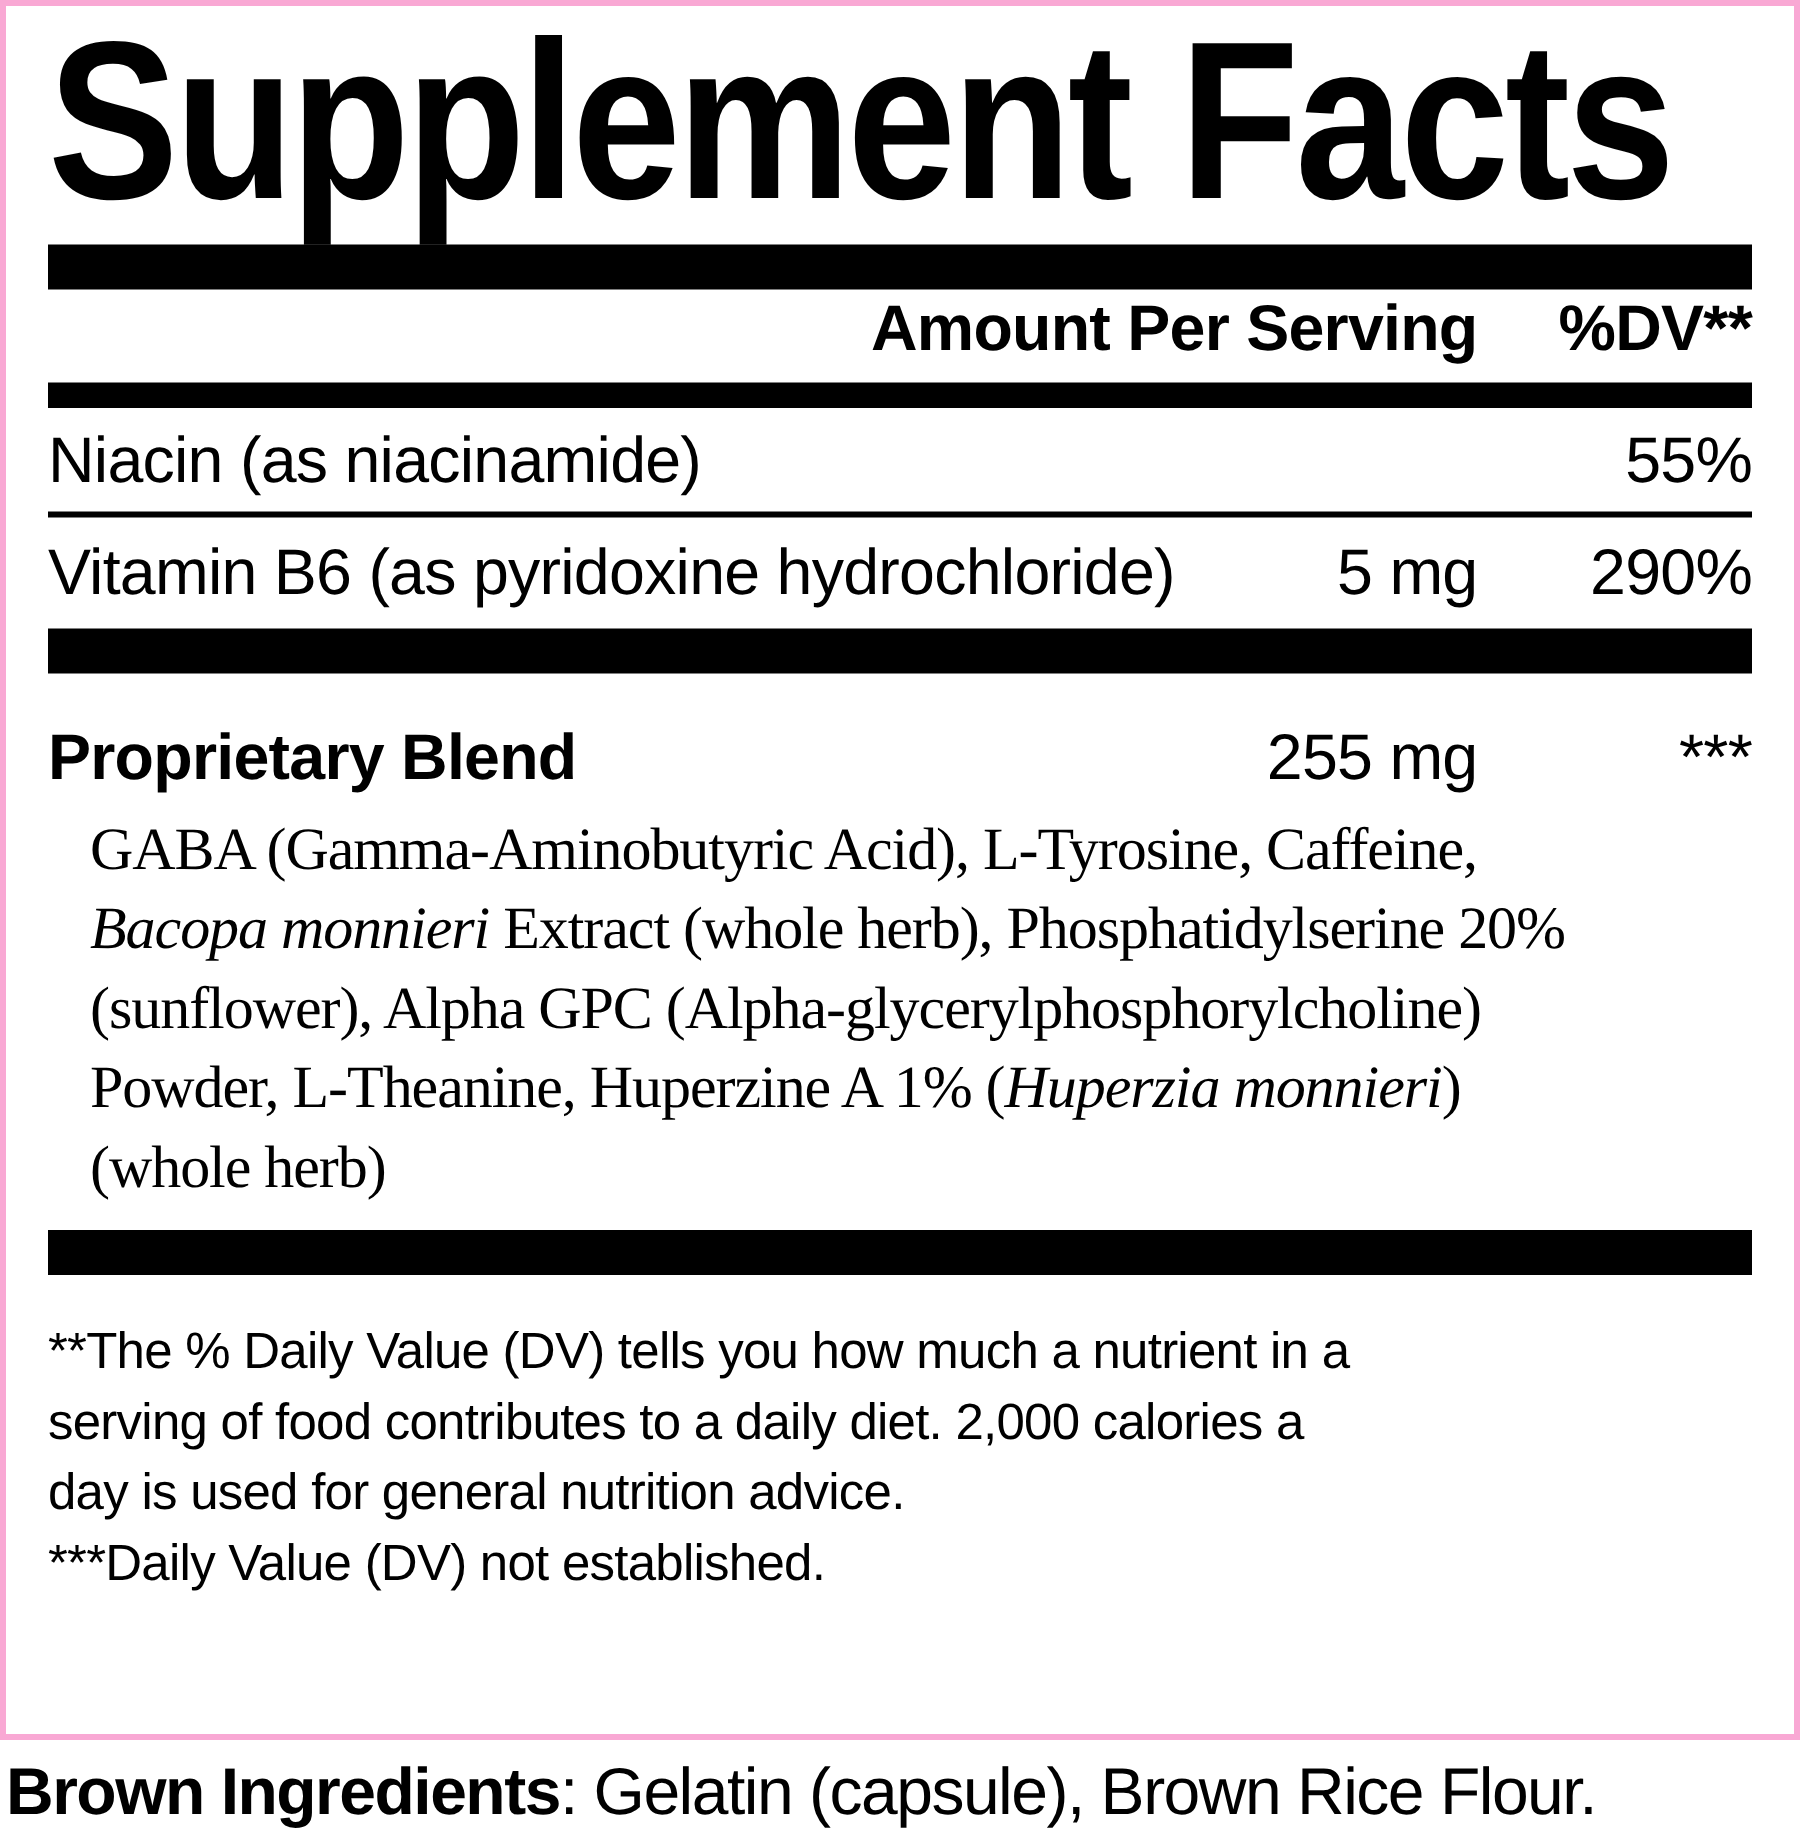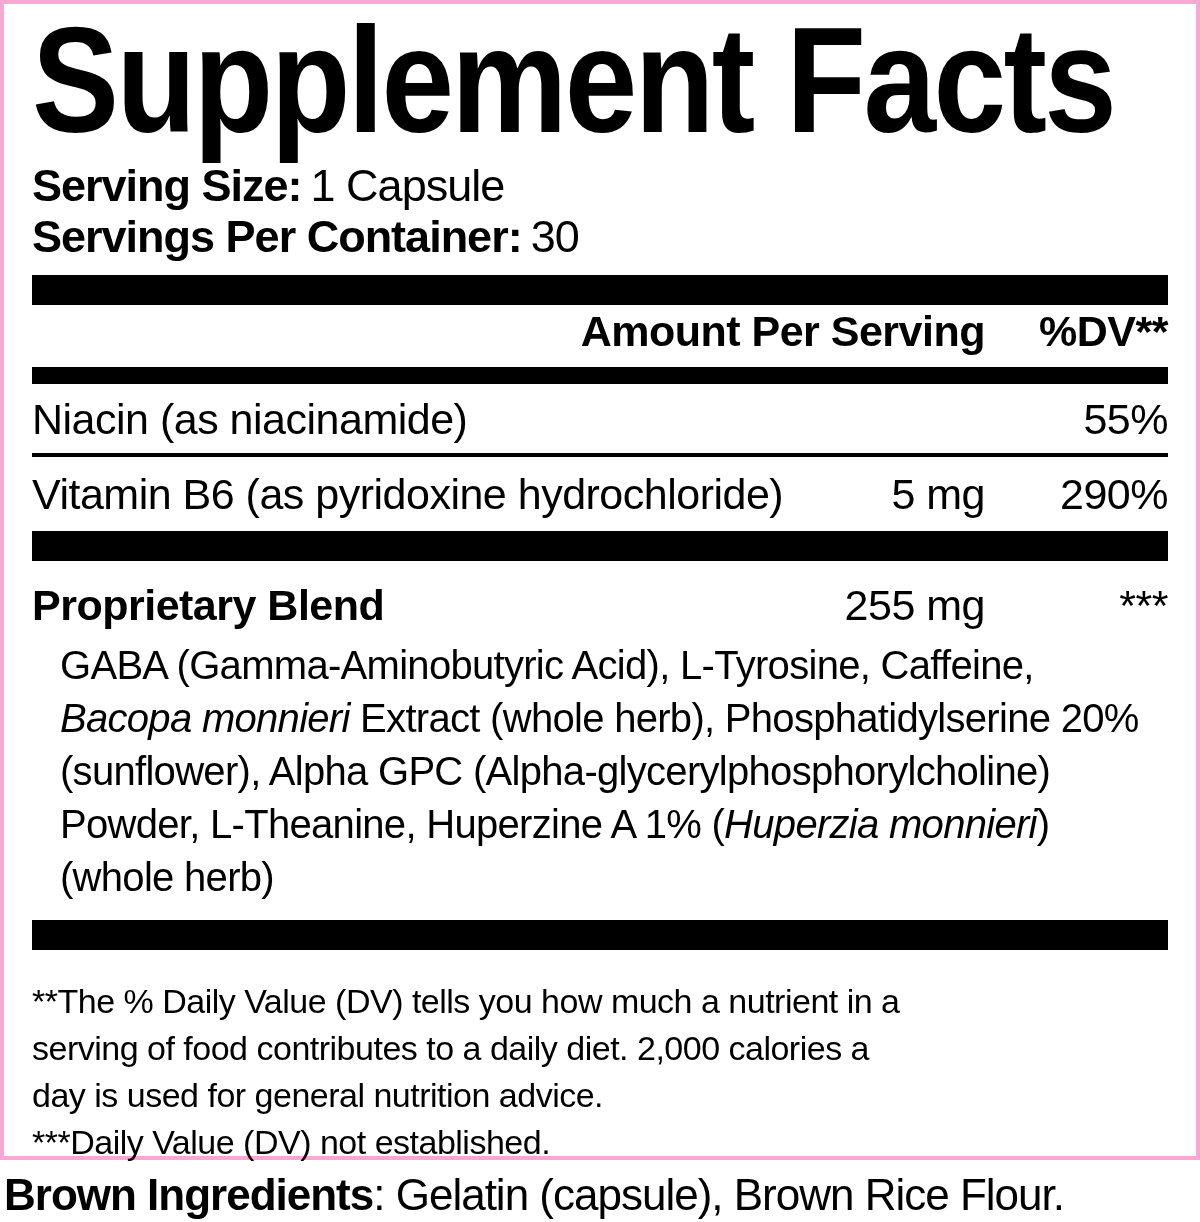--- a/index.html
+++ b/index.html
@@ -52,27 +52,27 @@
 
   .n-row {
     display: flex; align-items: baseline;
     font-size: 43px; line-height: 50px; letter-spacing: -0.5px;
   }
   .n-row-1 { padding: 10px 0 9px 0; }
   .n-row-2 { padding: 12px 0 12px 0; }
 
   .blend-head {
     display: flex; align-items: baseline;
-    margin-top: 20px;
+    margin-top: 32px;
     font-size: 43px; line-height: 48px; letter-spacing: -0.5px;
   }
   .blend-desc {
     margin-top: 10px;
     padding-left: 28px;
-    font-size: 40px; line-height: 53px; letter-spacing: -0.7px;
+    font-size: 40px; line-height: 53px; letter-spacing: -0.7px; font-family: Liberation Serif, serif;
   }
   .blend-desc .dline { white-space: nowrap; }
   .it { font-style: italic; }
 
   .bar4 { margin-top: 16px; }
 
   .footnote { margin-top: 28px; font-size: 34px; line-height: 47px; letter-spacing: -0.5px; }
   .footnote .fline { white-space: nowrap; }
 
   .other {
@@ -84,28 +84,20 @@
 </style>
 </head>
 <body>
 
 <div class="panel">
 
   <div class="facts-box">
 
     <div class="title">Supplement Facts</div>
 
-    <div class="serving">
-      <div class="line">
-        <span class="b">Serving Size:</span><span class="val">1 Capsule</span>
-      </div>
-      <div class="line">
-        <span class="b">Servings Per Container:</span><span class="val">30</span>
-      </div>
-    </div>
 
     <div class="bar bar-thick bar1"></div>
 
     <div class="hdr-row">
       <div class="cell-spacer"></div>
       <div class="cell-amt">Amount Per Serving</div>
       <div class="cell-dv">%DV**</div>
     </div>
 
     <div class="bar bar-med"></div>

